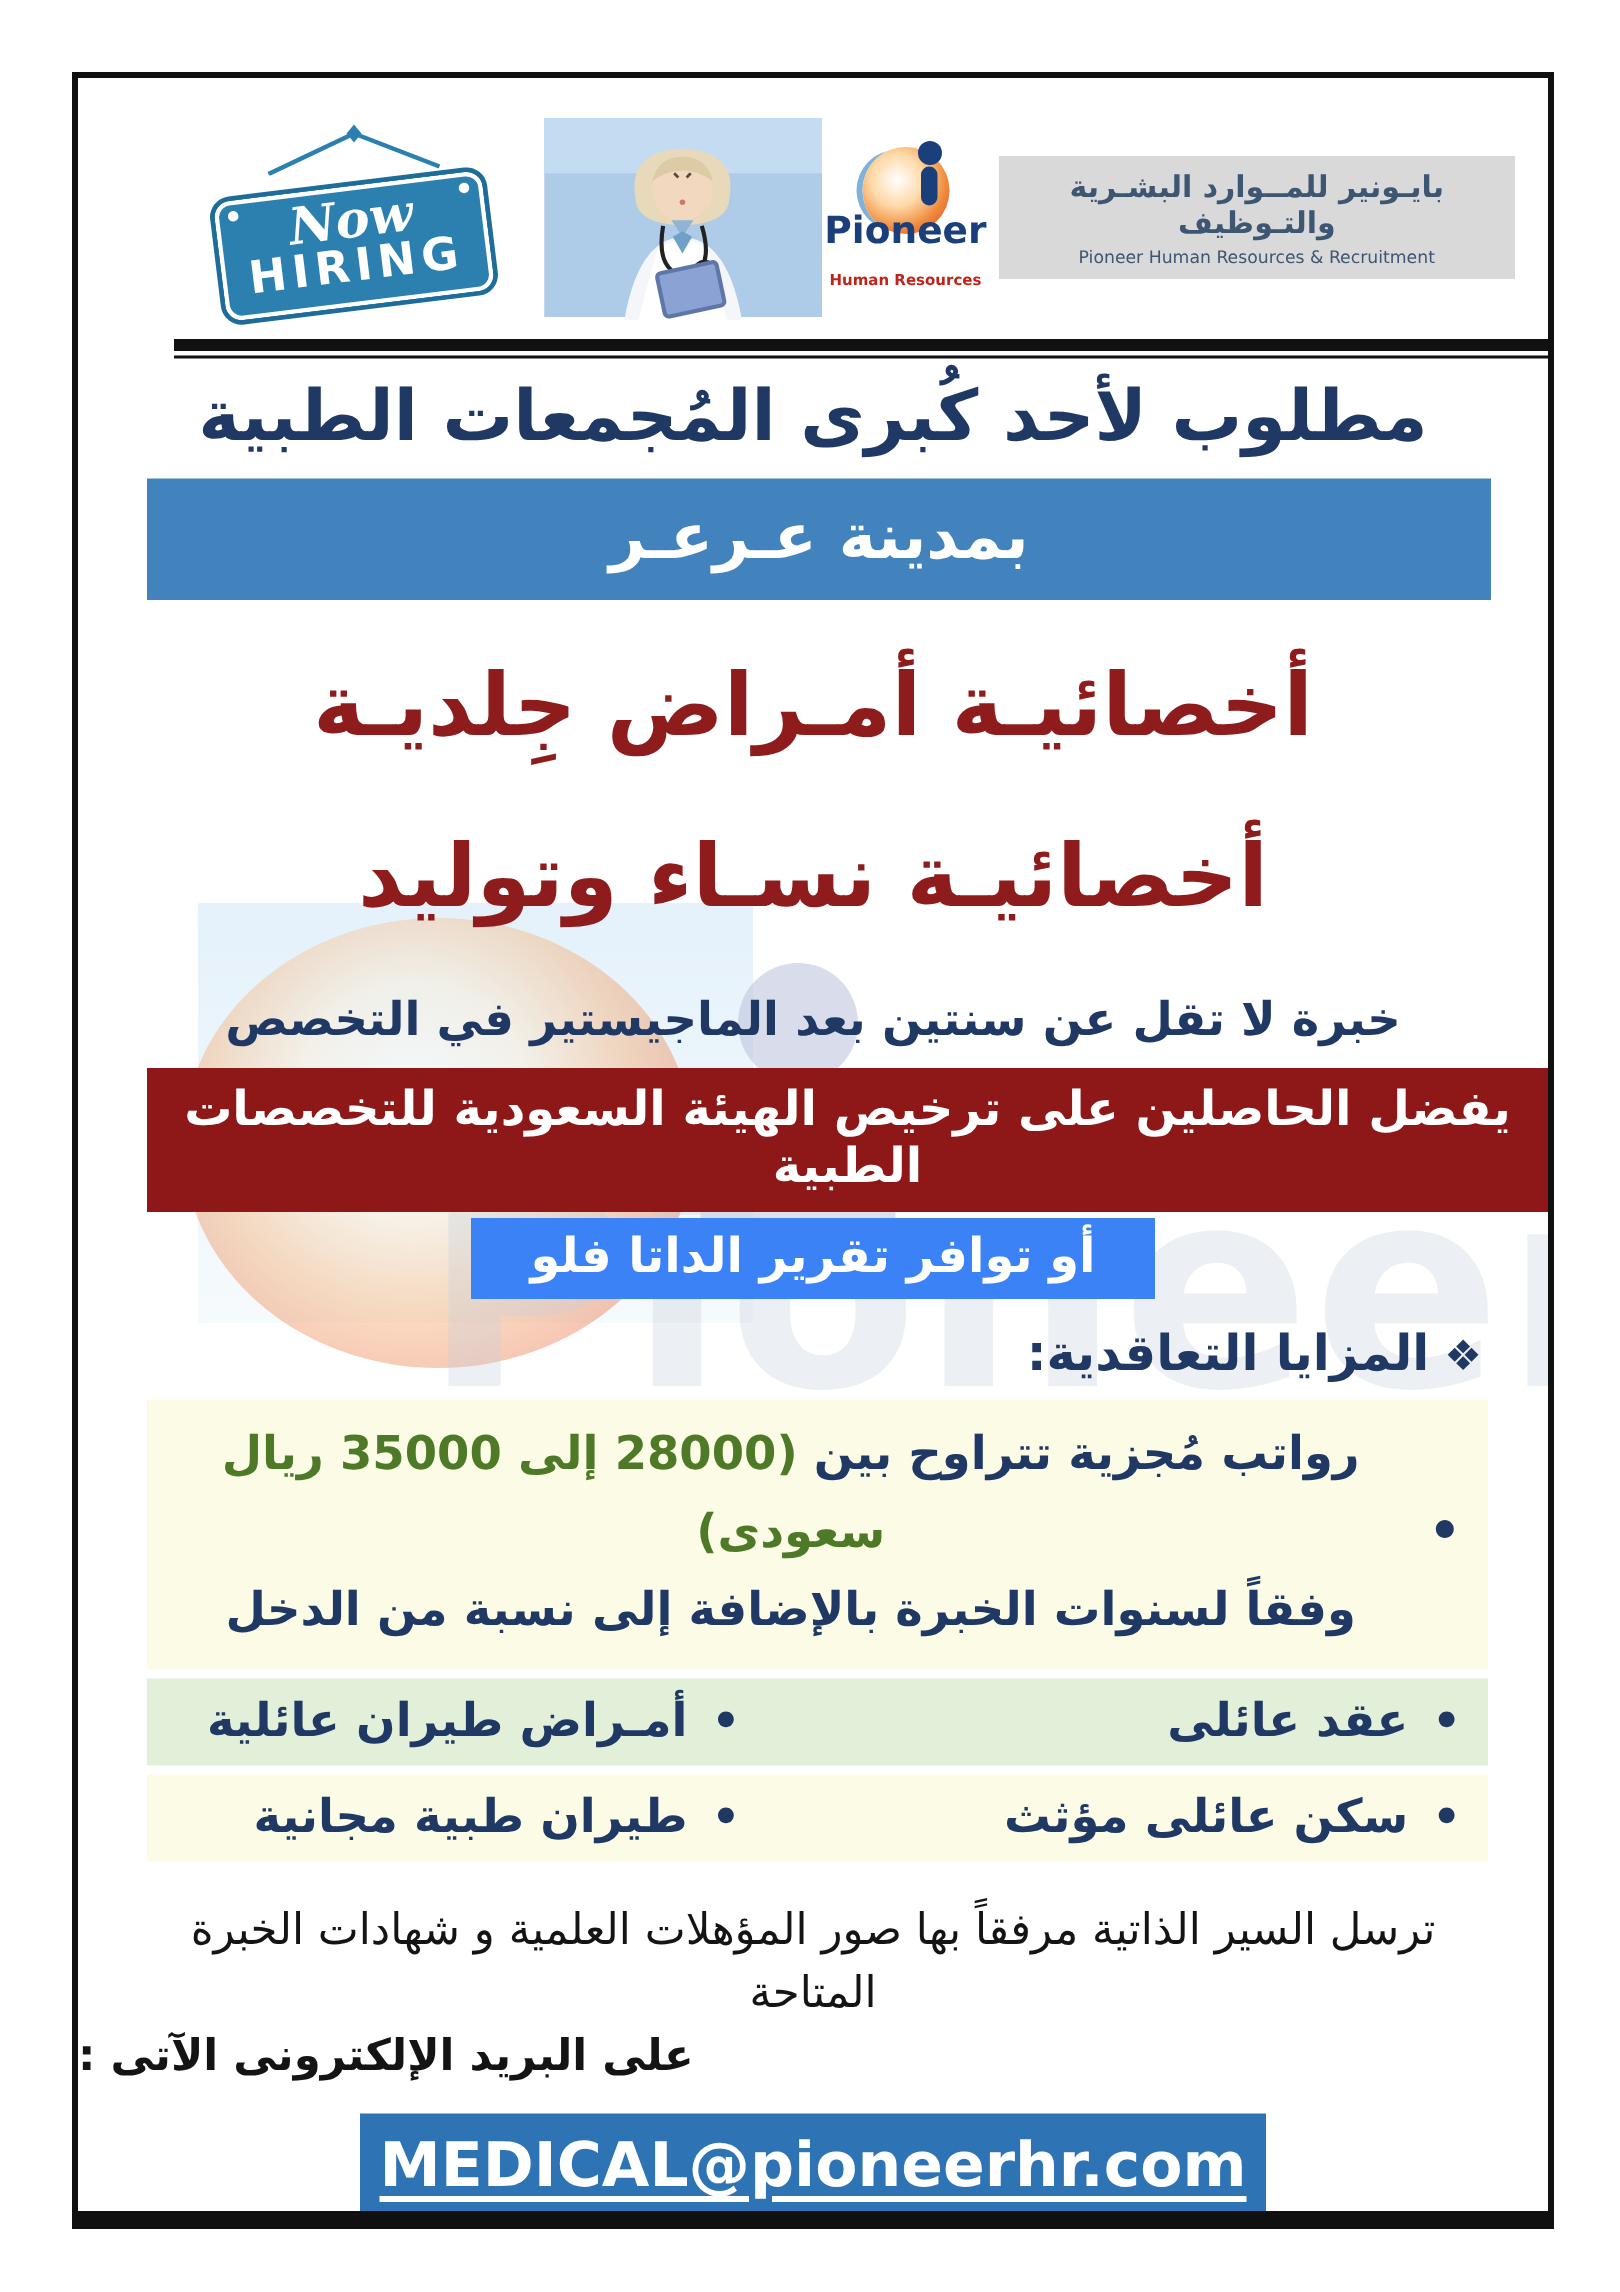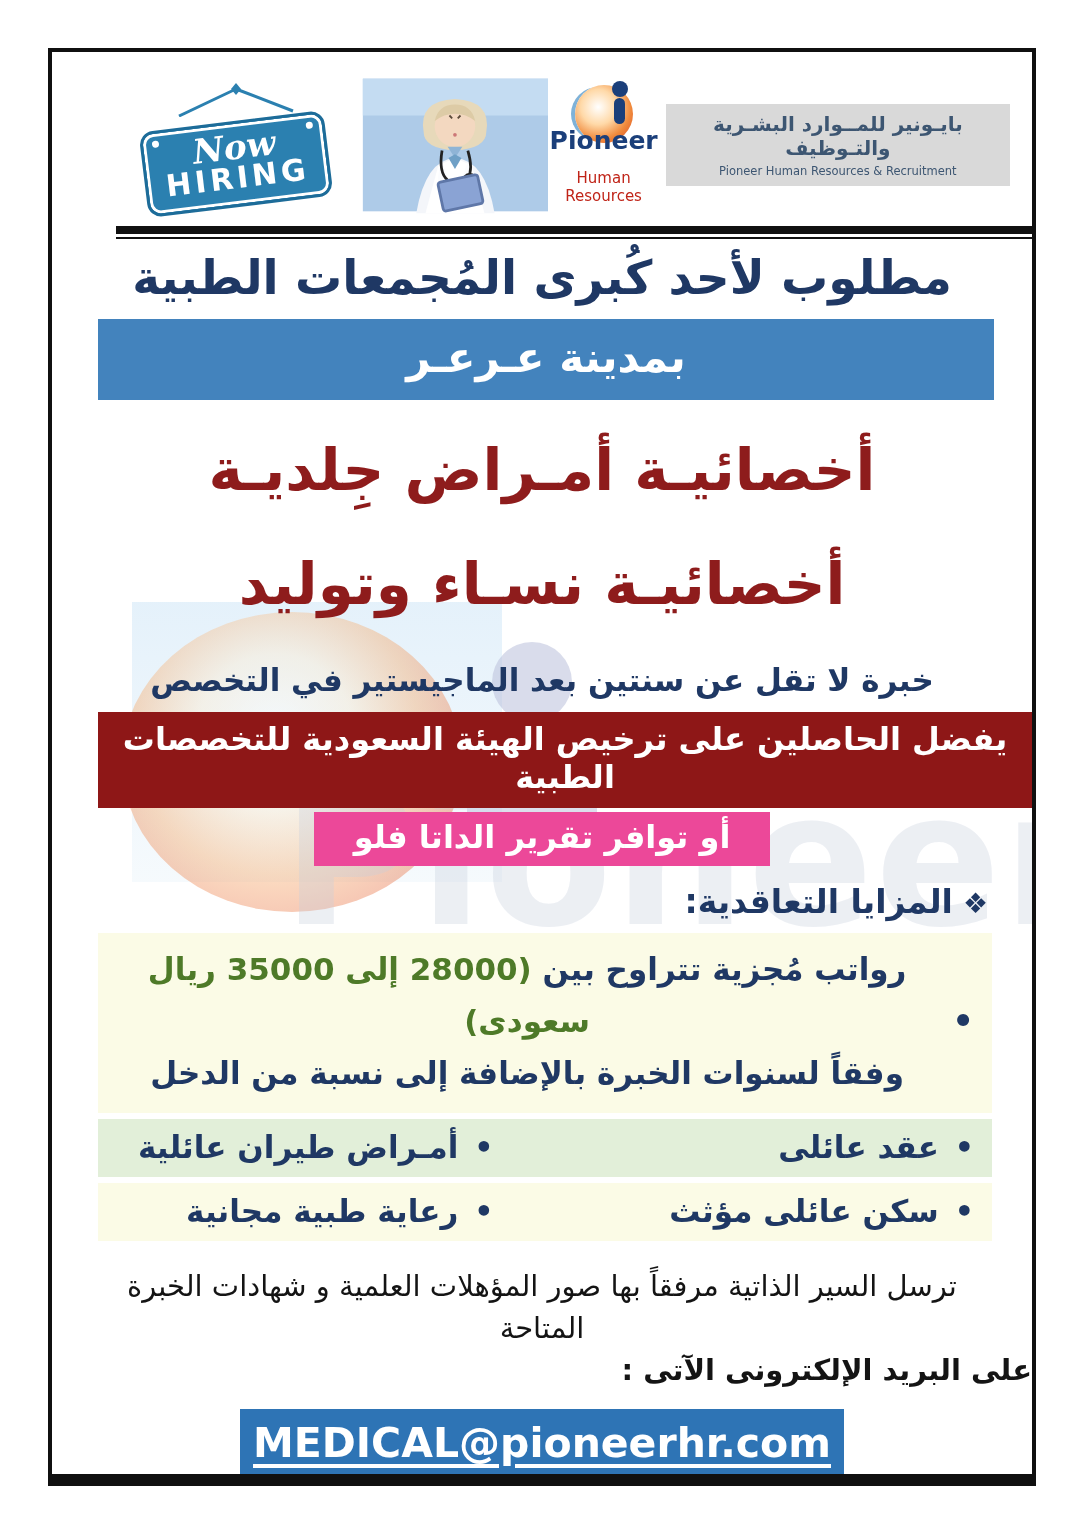--- a/index.html
+++ b/index.html
@@ -26,53 +26,53 @@
   .hire-dot.l{left:9px;} .hire-dot.r{right:9px;}
   
   .plogo{display:flex;align-items:center;gap:8px;}
   .plogo-left{position:relative;width:110px;text-align:center;}
   .plogo-globe{width:58px;height:58px;border-radius:50%;margin:0 auto;
      background:radial-gradient(circle at 40% 38%, #ffffff 0%, #ffd9a8 35%, #f08a3c 65%, #d8401f 100%);
      box-shadow:-6px 0 0 -2px #7fb2d8;}
   .plogo-person{position:absolute;left:62px;top:-4px;width:16px;height:16px;border-radius:50%;background:#1b3f7a;}
   .plogo-person::after{content:"";position:absolute;left:2px;top:17px;width:11px;height:26px;border-radius:6px;background:#1b3f7a;display:block;}
   .plogo-name{font-size:25px;font-weight:bold;color:#1b3f7a;line-height:24px;margin-top:-14px;}
-  .plogo-sub{font-size:15px;font-weight:normal;color:#c02418;margin-top:16px;}
+  .plogo-sub{font-size:10px;font-weight:bold;color:#c02418;margin-top:16px;}
   .plogo-box{background:#d9d9d9;padding:8px 10px;text-align:center;min-width:215px;}
   .plogo-ar{font-size:20px;font-weight:bold;color:#3d5672;direction:rtl;}
   .plogo-en{font-size:11.5px;color:#3d5672;margin-top:4px;}
   
   .nurse{width:205px;height:148px;}
   
   .rule1{margin-left:64px;margin-right:0;border-top:8px solid #111;border-bottom:2px solid #111;height:3px;background:#fff;}
   .main-title{direction:rtl;text-align:center;color:#1f3864;font-weight:bold;font-size:47px;margin-top:10px;line-height:58px;}
   .city-banner{direction:rtl;text-align:center;background:#4383bd;color:#ffffff;font-weight:bold;font-size:42px;
                margin:12px 38px 0 46px;padding:14px 0 18px;}
   .job{direction:rtl;text-align:center;color:#8e1c1c;font-weight:bold;font-size:58px;}
   .job1{margin-top:36px;} .job2{margin-top:46px;}
   .exp{direction:rtl;text-align:center;color:#1f3864;font-weight:bold;font-size:31px;margin-top:44px;}
   .lic1{direction:rtl;text-align:center;background:#8e1717;color:#ffffff;font-weight:bold;font-size:32px;
         margin:14px 0 0 46px;padding:8px 6px 12px;}
   .lic2-wrap{direction:rtl;text-align:center;margin-top:4px;}
-  .lic2{display:inline-block;background:#ec4899;color:#ffffff;font-weight:bold;font-size:32px;padding:6px 40px 10px;}
+  .lic2{display:inline-block;background:#3b82f6;color:#ffffff;font-weight:bold;font-size:32px;padding:6px 40px 10px;}
   
   .ben-head{direction:rtl;text-align:right;color:#1f3864;font-weight:bold;font-size:33px;margin:16px 44px 0 0;}
   .ben-head .dia{margin-left:10px;font-size:28px;}
   .salary{direction:rtl;display:flex;align-items:center;background:#fbfbe6;margin:12px 40px 0 46px;padding:10px 18px 14px;}
   .salary .blt{font-size:34px;color:#1f3864;font-weight:bold;margin-left:14px;}
   .salary-text{flex:1;text-align:center;font-weight:bold;font-size:31px;color:#1f3864;line-height:52px;}
   .salary-text .grn{color:#4e7a28;}
   .ben-row{direction:rtl;display:flex;font-weight:bold;font-size:31px;color:#1f3864;margin:6px 40px 0 46px;padding:10px 18px 12px;}
   .ben-row.g{background:#e2efd9;} .ben-row.y{background:#fbfbe6;}
   .ben-cell{display:flex;align-items:center;}
   .ben-cell .blt{font-size:30px;margin-left:16px;}
   .ben-cell.first{width:56%;} .ben-cell.second{width:44%;}
   
   .cv1{direction:rtl;text-align:center;color:#141414;font-weight:normal;font-size:29px;margin:24px 30px 0;line-height:42px;}
-  .cv2{direction:rtl;text-align:right;color:#141414;font-weight:bold;font-size:29px;margin-top:4px;}
+  .cv2{direction:rtl;text-align:left;color:#141414;font-weight:bold;font-size:29px;margin-top:4px;}
   .email-banner{width:604px;margin:22px auto 0;background:#2e74b5;text-align:center;padding:10px 0 12px;}
   .email-banner span{color:#ffffff;font-weight:bold;font-size:41px;text-decoration:underline;text-underline-offset:7px;}
 </style>
 </head>
 <body>
 
 <div class="poster">
 
   <div class="wm wm-sky"></div>
   <div class="wm wm-globe"></div>
@@ -166,21 +166,21 @@
       </div>
     </div>
 
     <div class="ben-row y">
       <div class="ben-cell first">
         <span class="blt">•</span>
         <span>سكن عائلى مؤثث</span>
       </div>
       <div class="ben-cell second">
         <span class="blt">•</span>
-        <span>رعاية طبية مجانية</span>
+        <span>طيران طبية مجانية</span>
       </div>
     </div>
 
     <div class="cv1">ترسل السير الذاتية مرفقاً بها صور المؤهلات العلمية و شهادات الخبرة المتاحة</div>
     <div class="cv2">على البريد الإلكترونى الآتى :</div>
 
     <div class="email-banner">
       <span>MEDICAL@pioneerhr.com</span>
     </div>
 

